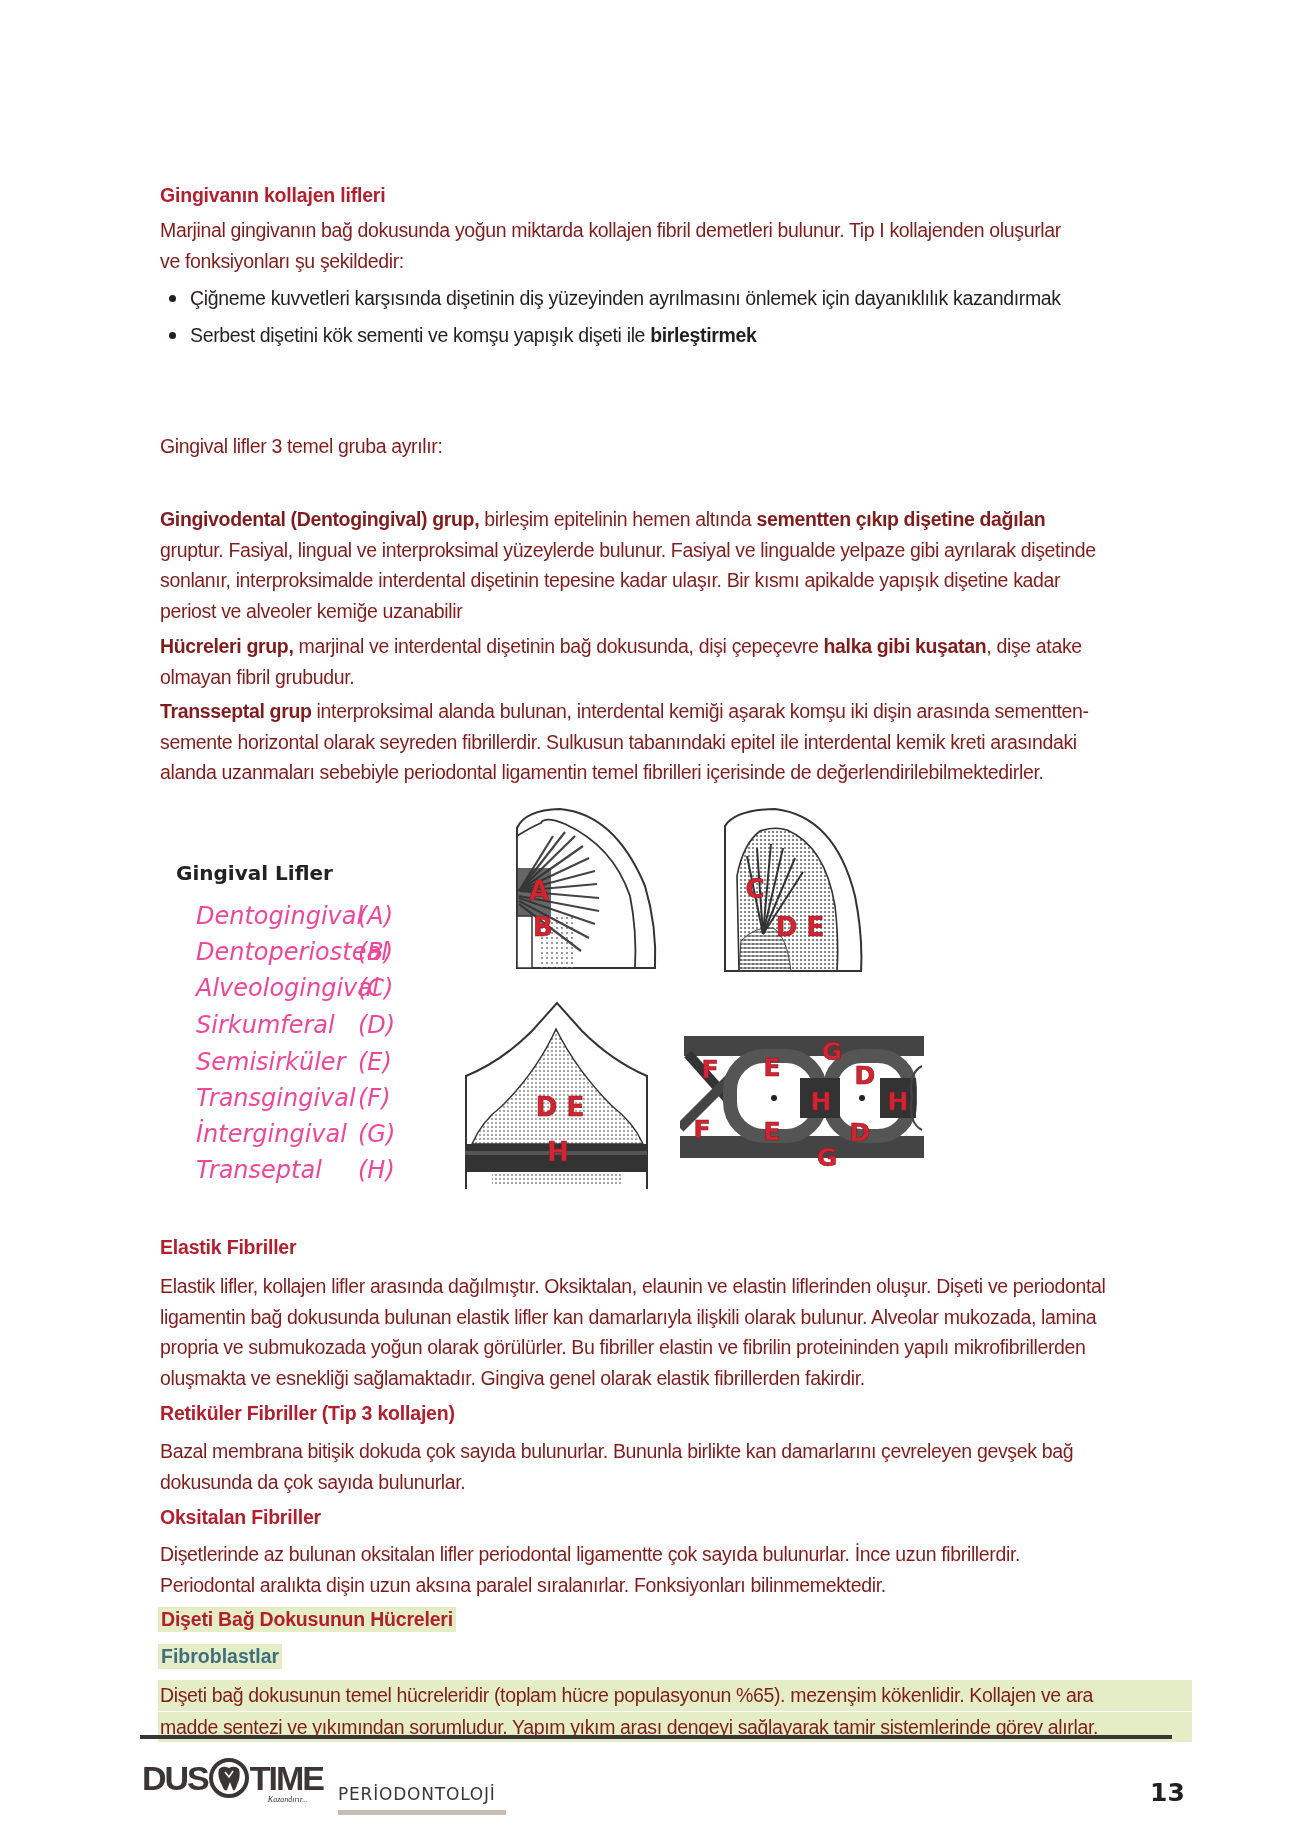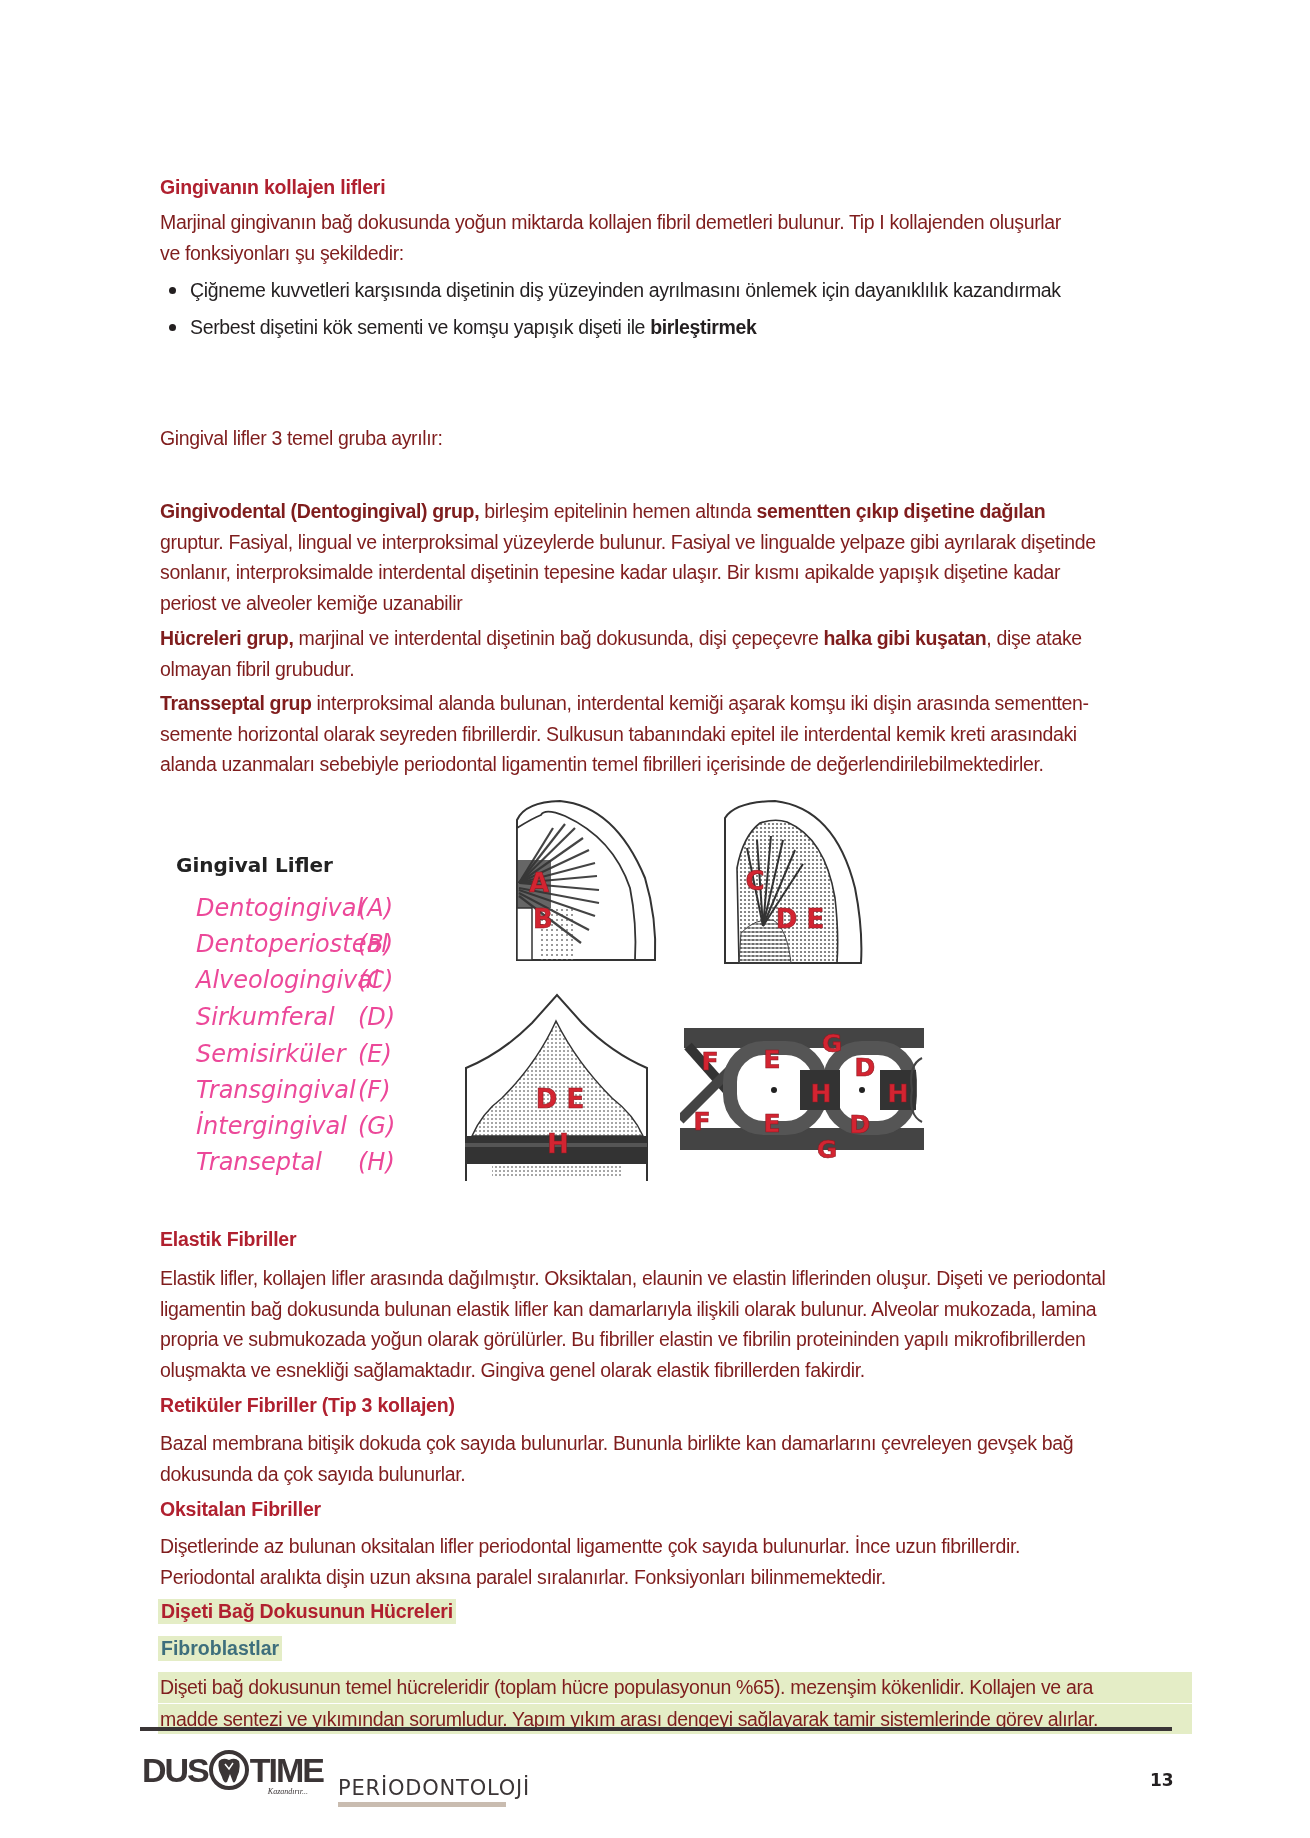--- a/index.html
+++ b/index.html
@@ -1,18 +1,18 @@
 <!DOCTYPE html>
 <html><head>
   <meta charset="utf-8">
   <style>
     * { box-sizing: border-box; margin: 0; padding: 0; }
     html, body { width: 1310px; height: 1838px; background: #ffffff; }
     body { position: relative; font-family: "Liberation Sans", sans-serif; color: #231f20; overflow: hidden; }
-    .page { position: absolute; left: 0; top: 8px; width: 1310px; height: 1356px; }
+    .page { position: absolute; left: 0; top: 16px; width: 1310px; height: 1356px; }
     .abs { position: absolute; }
     .h-red { color: #b0202f; font-weight: bold; font-size: 19.5px; letter-spacing: -0.2px; }
     .body-text { font-size: 19.5px; line-height: 30.5px; color: #7f1d1d; letter-spacing: -0.35px; }
     .body-text b { font-weight: bold; }
     .col { left: 160px; width: 1032px; }
     ul.bullets { list-style: none; }
     ul.bullets li { position: relative; padding-left: 30px; height: 36.5px; line-height: 36.5px; font-size: 19.5px; letter-spacing: -0.35px; }
     ul.bullets li .dot { position: absolute; left: 9px; top: 15px; width: 7px; height: 7px; border-radius: 50%; background: #231f20; }
 
     
@@ -25,23 +25,23 @@
 
     
     .hl { background: #e4edc6; }
     .h-teal { color: #3e6f7c; font-weight: bold; font-size: 19.5px; }
 
     
     .footer-rule { left: 140px; top: 1719px; width: 1032px; height: 4px; background: #3a3536; }
     .logo { left: 142px; top: 1745px; height: 44px; }
     .logo-text { font-family: "Liberation Sans", sans-serif; font-weight: bold; font-size: 34px; color: #3b3536; letter-spacing: -2px; line-height: 34px; }
     .logo-sub { font-family: "Liberation Serif", serif; font-style: italic; font-size: 8px; color: #3b3536; }
-    .section-name { left: 338px; top: 1768px; font-family: "DejaVu Sans", sans-serif; font-size: 21px; color: #3b3536; letter-spacing: 0.8px; }
+    .section-name { left: 338px; top: 1768px; font-family: "DejaVu Sans", sans-serif; font-size: 17px; color: #3b3536; letter-spacing: 0.8px; }
     .section-bar { left: 338px; top: 1794px; width: 168px; height: 6px; background: #c9bcb0; border-bottom: 1px solid #fff; }
-    .page-num { left: 1150px; top: 1762px; font-family: "DejaVu Sans", sans-serif; font-weight: bold; font-size: 17px; color: #231f20; }
+    .page-num { left: 1150px; top: 1762px; font-family: "DejaVu Sans", sans-serif; font-weight: bold; font-size: 25px; color: #231f20; }
   </style>
 </head>
 <body>
 
 <div class="page">
 
   <div class="abs h-red" style="left:160px; top:168px;">Gingivanın kollajen lifleri</div>
   <div class="abs body-text col" style="top:199px;">
     <div style="white-space:nowrap;">Marjinal gingivanın bağ dokusunda yoğun miktarda kollajen fibril demetleri bulunur. Tip I kollajenden oluşurlar</div>
     <div>ve fonksiyonları şu şekildedir:</div>

